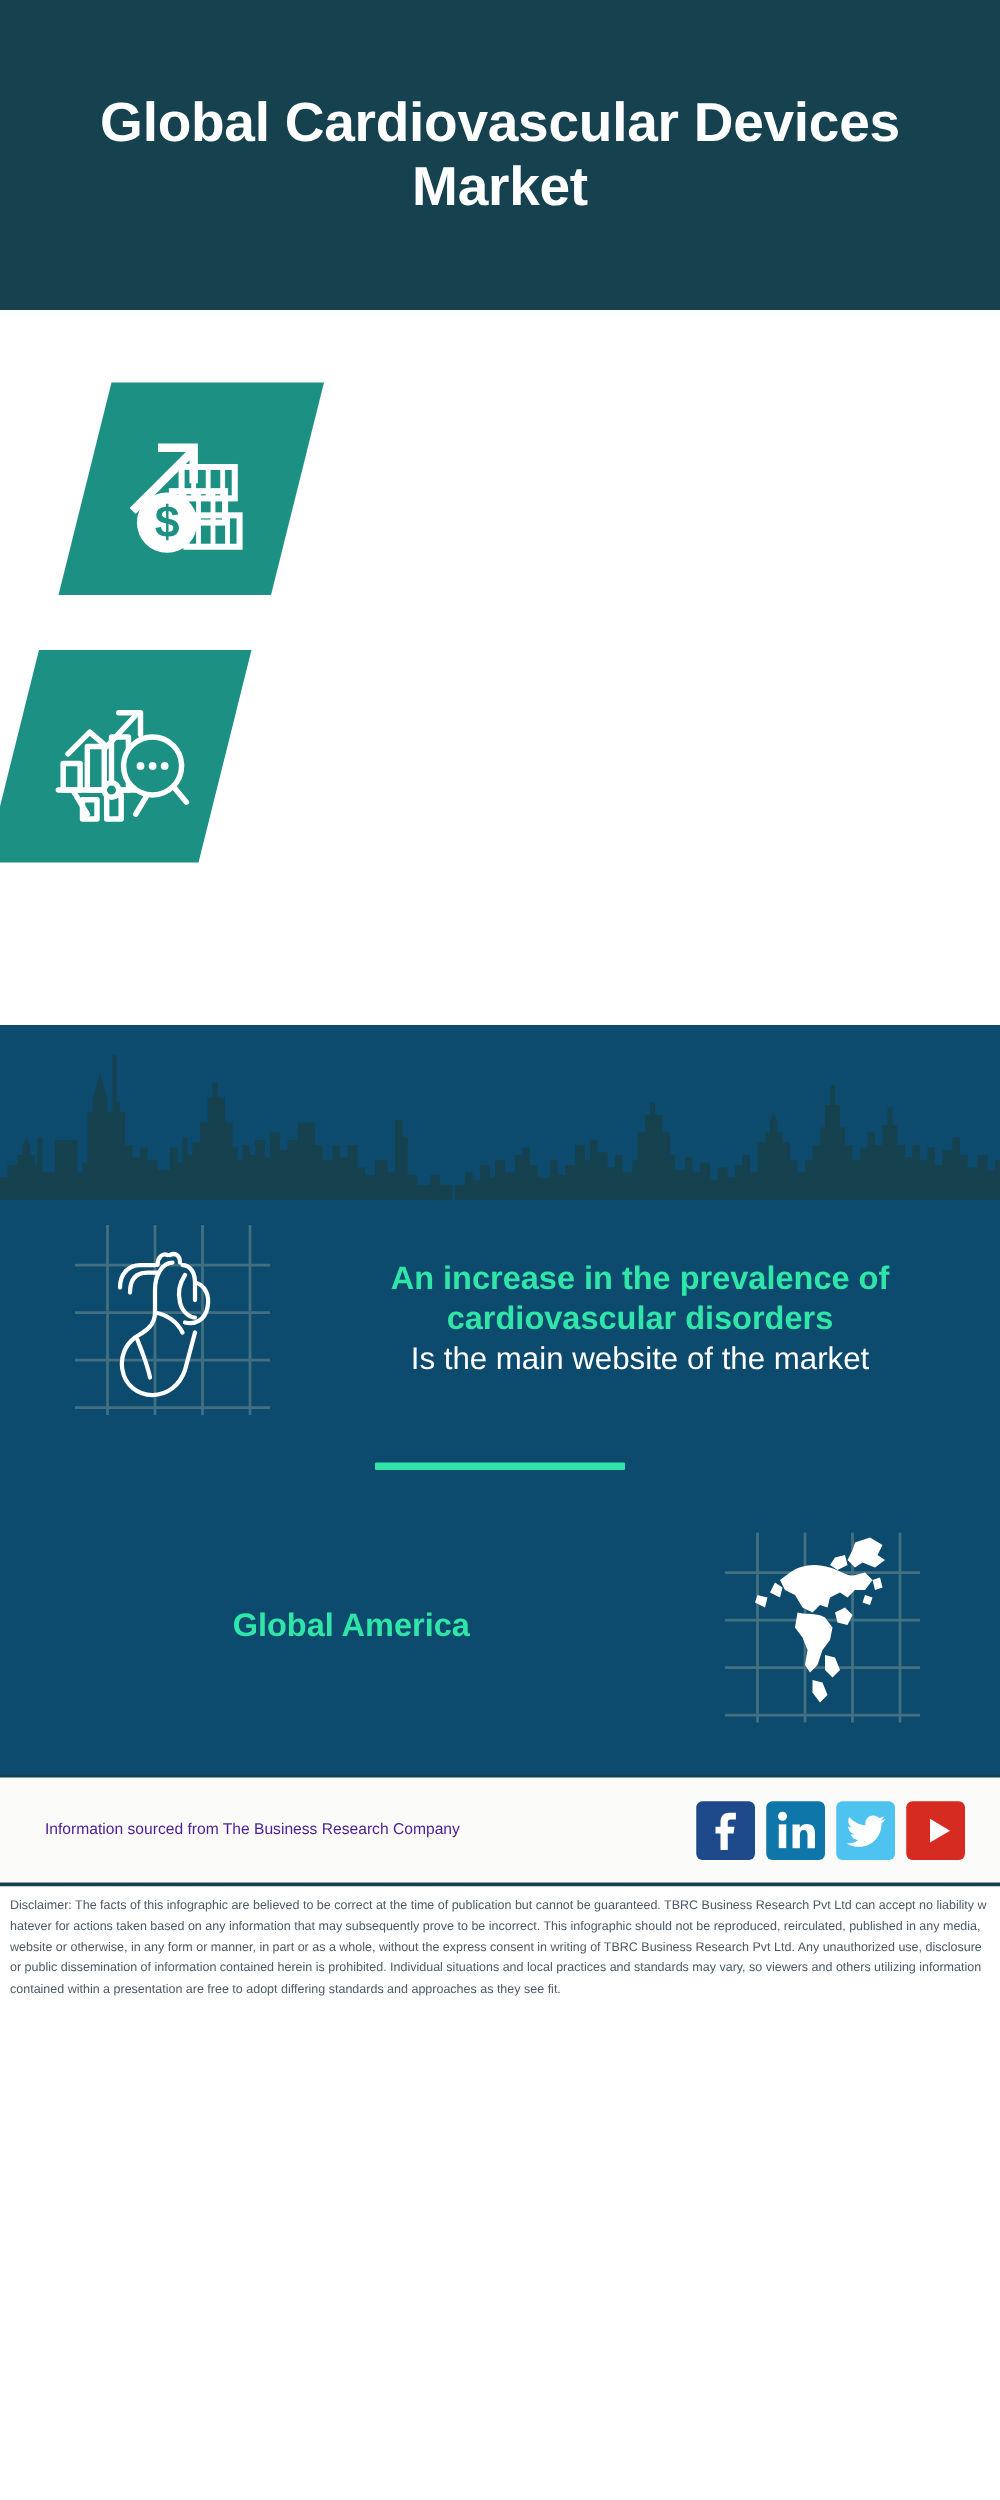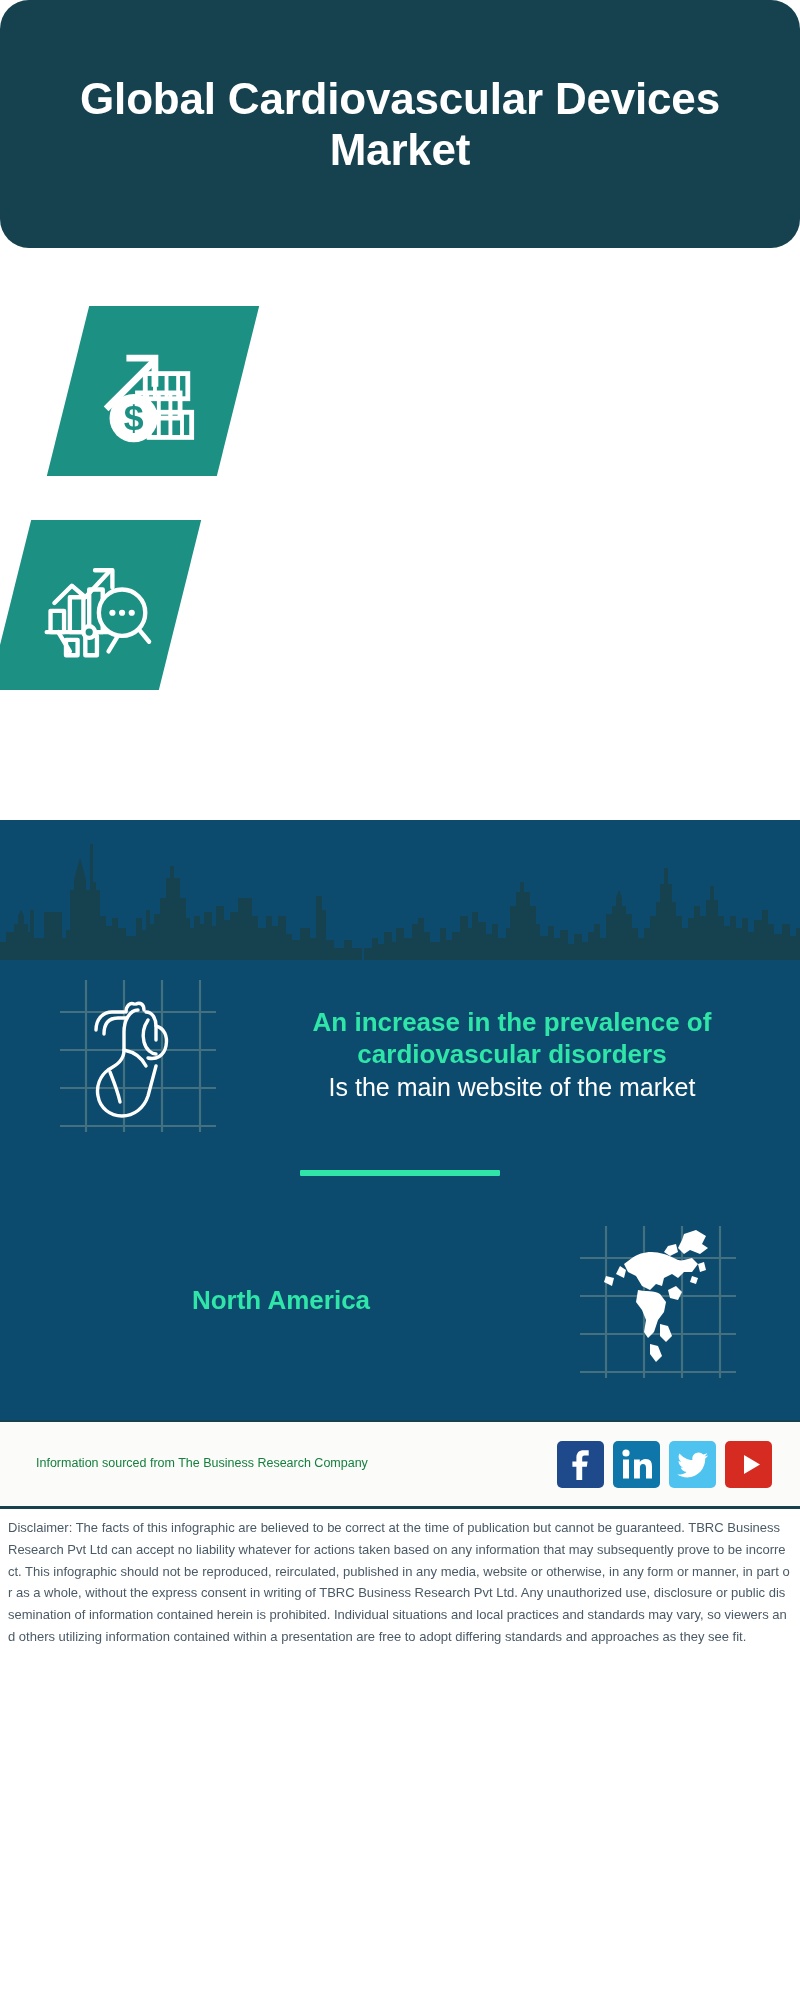--- a/index.html
+++ b/index.html
@@ -18,21 +18,20 @@
   }
 
   
   .header {
     background: #16414f;
     height: 248px;
     display: flex;
     align-items: center;
     justify-content: center;
     padding: 0 40px;
-    border-radius: 29px;
   }
   .header-title {
     color: #ffffff;
     font-size: 44px;
     line-height: 1.16;
     font-weight: bold;
     text-align: center;
     letter-spacing: -0.2px;
   }
 
@@ -152,21 +151,21 @@
   .footer {
     background: #fbfbfa;
     height: 86px;
     display: flex;
     align-items: center;
     padding: 0 28px 0 36px;
     border-top: 2px solid #16414f;
   }
   .footer-text { flex: 1 1 auto; }
   .footer-line {
-    color: #15803d;
+    color: #4c1d95;
     font-size: 12.5px;
     line-height: 1.75;
   }
   .socials { display: flex; gap: 9px; flex: 0 0 auto; }
   .social {
     width: 47px;
     height: 47px;
     border-radius: 5px;
     display: flex;
     align-items: center;
@@ -175,21 +174,21 @@
   .social svg { display: block; }
 
   
   .disclaimer {
     border-top: 3px solid #16414f;
     padding: 8px 10px 10px 8px;
     background: #ffffff;
   }
   .disclaimer p {
     color: #4a5a66;
-    font-size: 13px;
+    font-size: 10px;
     line-height: 1.68;
     text-align: left;
     word-break: break-all;
   }
 </style>
 </head>
 <body>
 
 <div class="page">
 
@@ -294,21 +293,21 @@
         <div class="info-text">
           <div class="accent">An increase in the prevalence of cardiovascular disorders</div>
           <div class="plain">Is the main website of the market</div>
         </div>
       </div>
 
       <div class="divider"></div>
 
       <div class="info-row">
         <div class="info-text">
-          <div class="accent">North America</div>
+          <div class="accent">Global America</div>
         </div>
         <div class="icon-box right">
           <svg viewBox="0 0 172 160" width="172" height="160">
             <g stroke="#4e7784" stroke-width="2.2" opacity="0.85">
               <line x1="8" y1="38" x2="164" y2="38"></line>
               <line x1="8" y1="76" x2="164" y2="76"></line>
               <line x1="8" y1="114" x2="164" y2="114"></line>
               <line x1="8" y1="152" x2="164" y2="152"></line>
               <line x1="34" y1="6" x2="34" y2="158"></line>
               <line x1="72" y1="6" x2="72" y2="158"></line>

